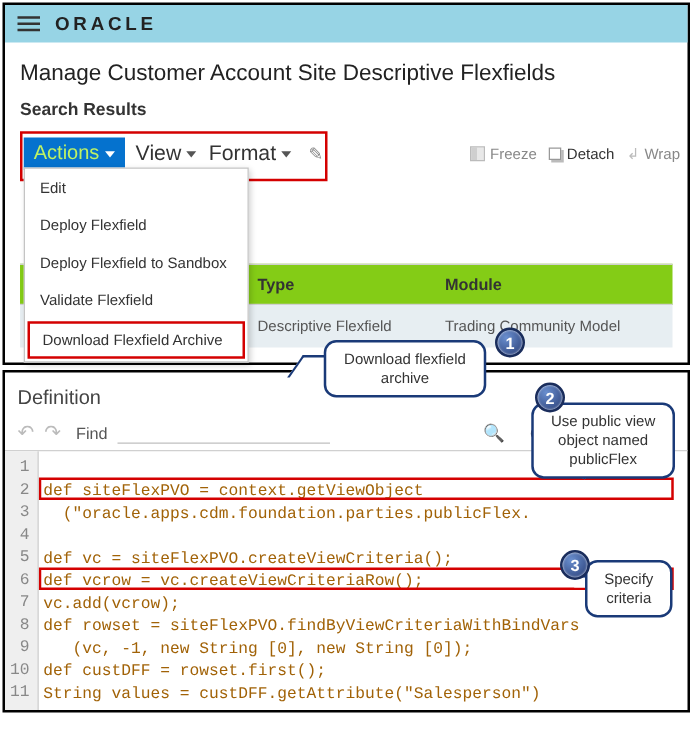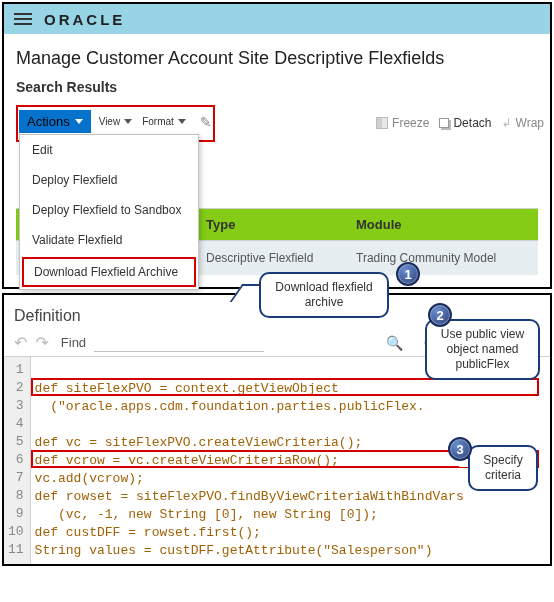--- a/index.html
+++ b/index.html
@@ -12,23 +12,23 @@
 .app-header { background: #97d4e5; display: flex; align-items: flex-end; padding: 6px 10px; gap: 12px; }
 .hamburger { display: inline-block; }
 .hamburger span { display: block; width: 18px; height: 2px; background: #333; margin: 3px 0; }
 .brand { font-family: Arial, sans-serif; font-size: 15px; font-weight: bold; letter-spacing: 3px; color: #222; }
 
 .content-area { padding: 6px 12px 12px 12px; position: relative; }
 .page-title { font-size: 18px; color: #222; margin: 8px 0 10px 0; font-weight: normal; }
 .section-title { font-size: 14px; font-weight: bold; margin-bottom: 10px; }
 
 .toolbar-row { display: flex; align-items: center; gap: 6px; padding: 2px 0 6px 0; }
-.btn-actions { background: #0572ce; color: #000000; padding: 4px 8px; border: none; font-size: 13px; display: inline-flex; align-items: center; gap: 5px; cursor: pointer; }
+.btn-actions { background: #0572ce; color: #bef264; padding: 4px 8px; border: none; font-size: 16px; display: inline-flex; align-items: center; gap: 5px; cursor: pointer; }
 .btn-actions .tri { width: 0; height: 0; border-left: 4px solid transparent; border-right: 4px solid transparent; border-top: 5px solid #fff; }
-.btn-plain { background: none; border: none; font-size: 10px; color: #333; display: inline-flex; align-items: center; gap: 4px; cursor: pointer; padding: 0 2px; }
+.btn-plain { background: none; border: none; font-size: 17px; color: #333; display: inline-flex; align-items: center; gap: 4px; cursor: pointer; padding: 0 2px; }
 .btn-plain .tri { width: 0; height: 0; border-left: 4px solid transparent; border-right: 4px solid transparent; border-top: 5px solid #555; }
 .pencil { color: #888; font-size: 14px; margin-left: 6px; }
 .tool-item { color: #888; font-size: 12px; display: inline-flex; align-items: center; gap: 4px; margin-left: 10px; }
 .tool-item.dark { color: #333; }
 .tool-icon { width: 12px; height: 12px; display: inline-block; }
 .freeze-icon { background: linear-gradient(to right, #cfcfcf 50%, #e8e8e8 50%); border: 1px solid #bbb; }
 .detach-icon { border: 1px solid #999; background: #fff; box-shadow: 2px 2px 0 #bbb; width:10px; height:10px;}
 .wrap-icon { color:#bbb; }
 
 .dropdown-combo { position: relative; }

